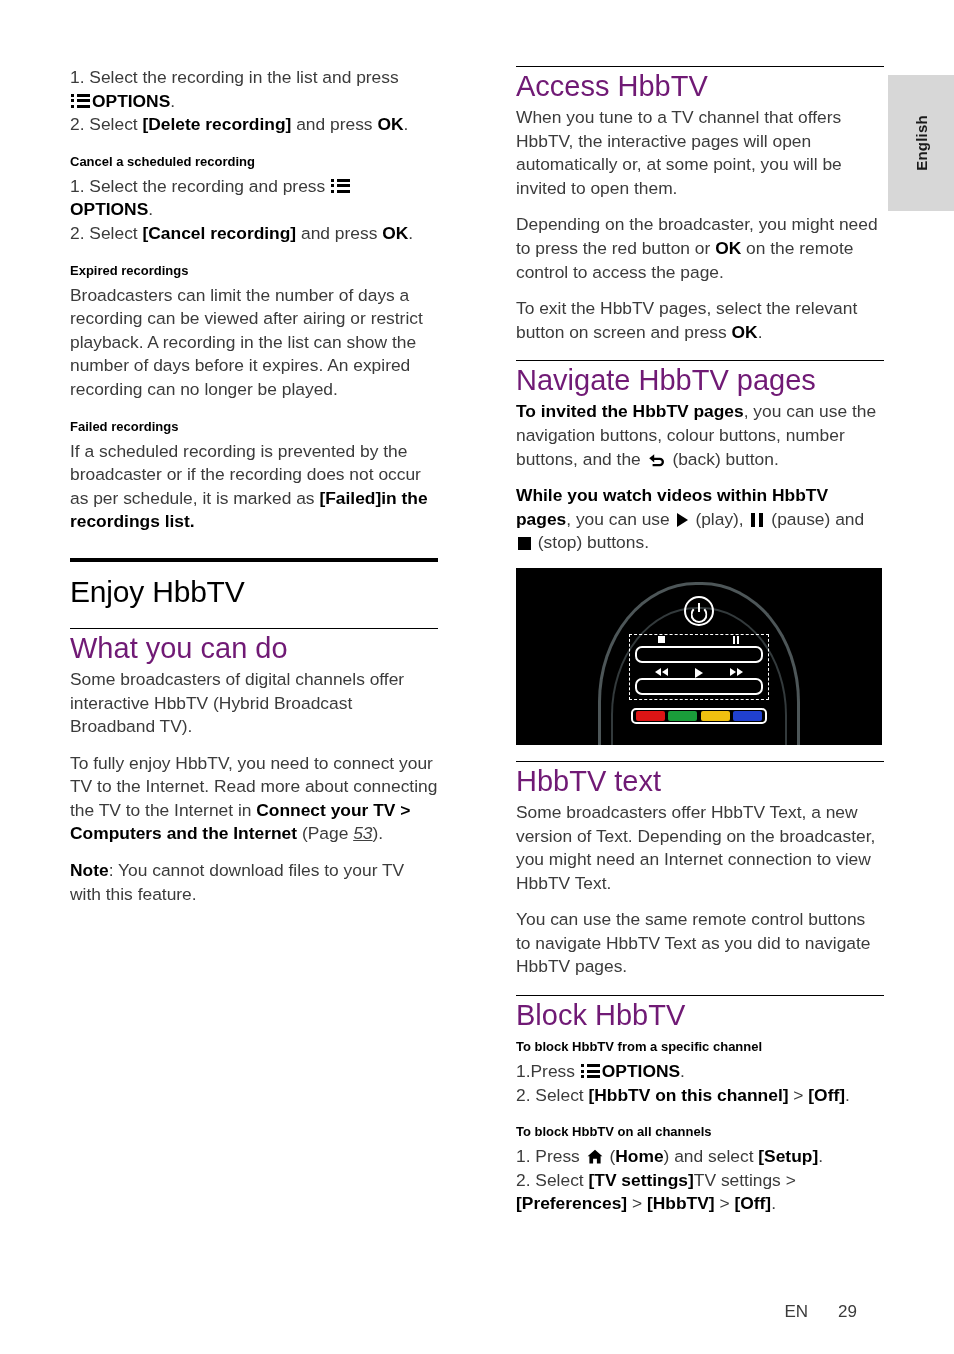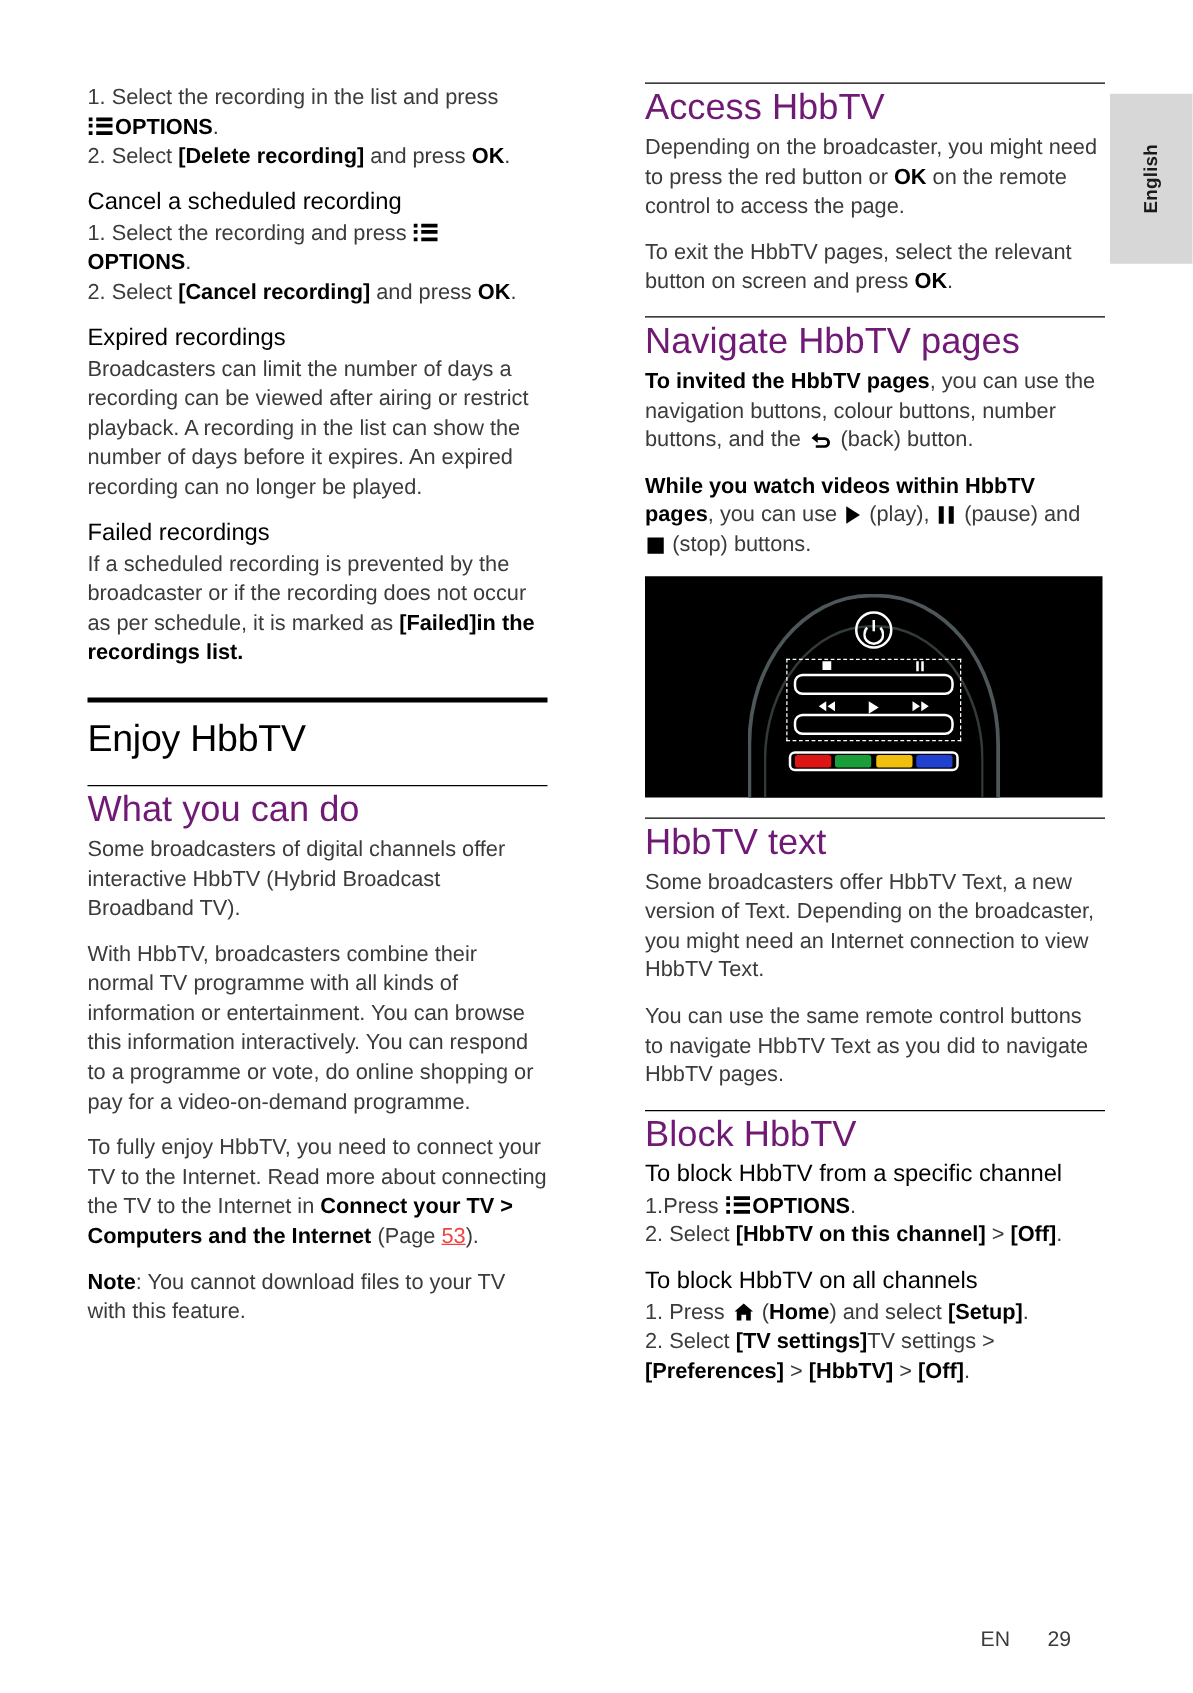--- a/index.html
+++ b/index.html
@@ -84,23 +84,23 @@
     margin: 0;
     padding-top: 5px;
     padding-bottom: 6px;
     font-size: 29px;
     line-height: 28px;
     font-weight: normal;
     color: #701a75;
   }
   h4.sub {
     margin: 0 0 1px 0;
-    font-size: 19px;
+    font-size: 13px;
     line-height: 24px;
-    font-weight: normal;
+    font-weight: bold;
     color: #000000;
   }
 
   .rule-thick {
     border-top: 4px solid #000000;
     margin-top: 24px;
   }
   .rule-thin {
     border-top: 1px solid #000000;
     margin-top: 16px;
@@ -363,31 +363,31 @@
     <h4 class="sub">Failed recordings</h4>
     <p class="para"><span>If a scheduled recording is prevented by the broadcaster or if the recording does not occur as per schedule, it is marked as </span><b>[Failed]in the recordings list.</b></p>
 
     <div class="rule-thick"></div>
     <h2 class="chapter">Enjoy HbbTV</h2>
 
     <div class="rule-thin"></div>
     <h3 class="section">What you can do</h3>
 
     <p class="para">Some broadcasters of digital channels offer interactive HbbTV (Hybrid Broadcast Broadband TV).</p>
-    <p class="para">With HbbTV, broadcasters combine their normal TV programme with all kinds of information or entertainment. You can browse this information interactively. You can respond to a programme or vote, do online shopping or pay for a video-on-demand programme.</p>
-    <p class="para"><span>To fully enjoy HbbTV, you need to connect your TV to the Internet. Read more about connecting the TV to the Internet in </span><b>Connect your TV &gt; Computers and the Internet</b><span> (Page </span><a class="link" href="#" style="color: #ef4444;">53</a><span>).</span></p>
+    <p class="para"><span>To fully enjoy HbbTV, you need to connect your TV to the Internet. Read more about connecting the TV to the Internet in </span><b>Connect your TV &gt; Computers and the Internet</b><span> (Page </span><a class="link" href="#" style="color: #404040; font-style: italic;">53</a><span>).</span></p>
     <p class="para"><b>Note</b><span>: You cannot download files to your TV with this feature.</span></p>
 
   </div>
 
   <div class="col col-right">
 
     <div class="rule-thin first"></div>
     <h3 class="section">Access HbbTV</h3>
 
+    <p class="para">When you tune to a TV channel that offers HbbTV, the interactive pages will open automatically or, at some point, you will be invited to open them.</p>
     <p class="para"><span>Depending on the broadcaster, you might need to press the red button or </span><b>OK</b><span> on the remote control to access the page.</span></p>
     <p class="para"><span>To exit the HbbTV pages, select the relevant button on screen and press </span><b>OK</b><span>.</span></p>
 
     <div class="rule-thin"></div>
     <h3 class="section">Navigate HbbTV pages</h3>
 
     <p class="para"><b>To invited the HbbTV pages</b><span>, you can use the navigation buttons, colour buttons, number buttons, and the </span><svg class="icon-inline icon-back" viewBox="0 0 18 15">
           <path d="M6.2 2.2 L1.2 6.3 L6.2 10.4 L6.2 7.9 L11.6 7.9 A2.1 2.1 0 0 1 11.6 12.1 L4.6 12.1 L4.6 14.2 L11.8 14.2 A4.2 4.2 0 0 0 11.8 5.8 L6.2 5.8 Z" fill="#000"></path>
         </svg><span> (back) button.</span></p>
 

